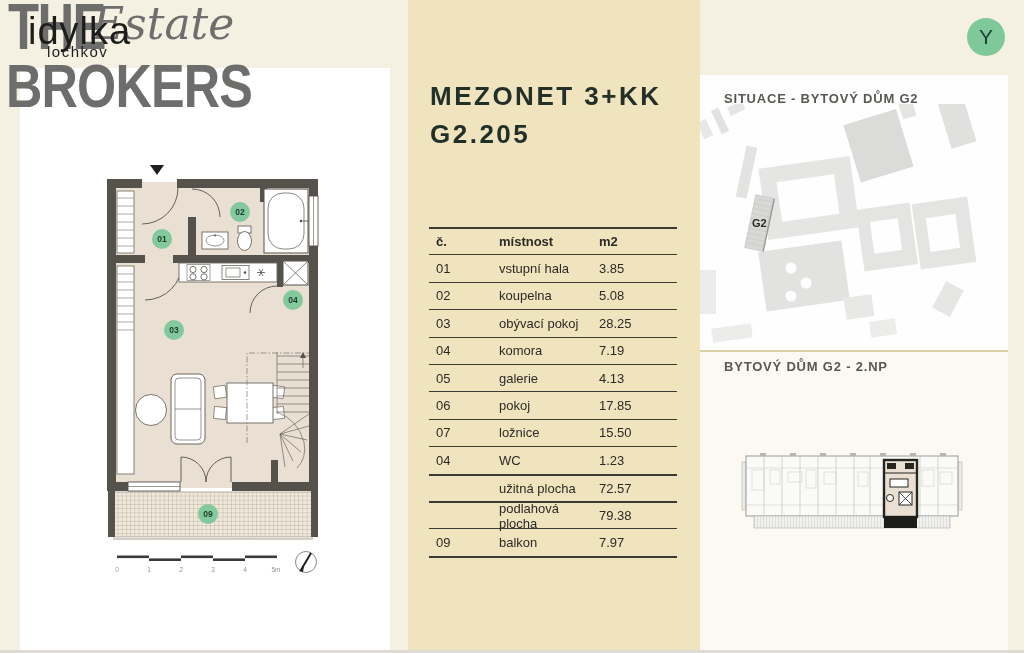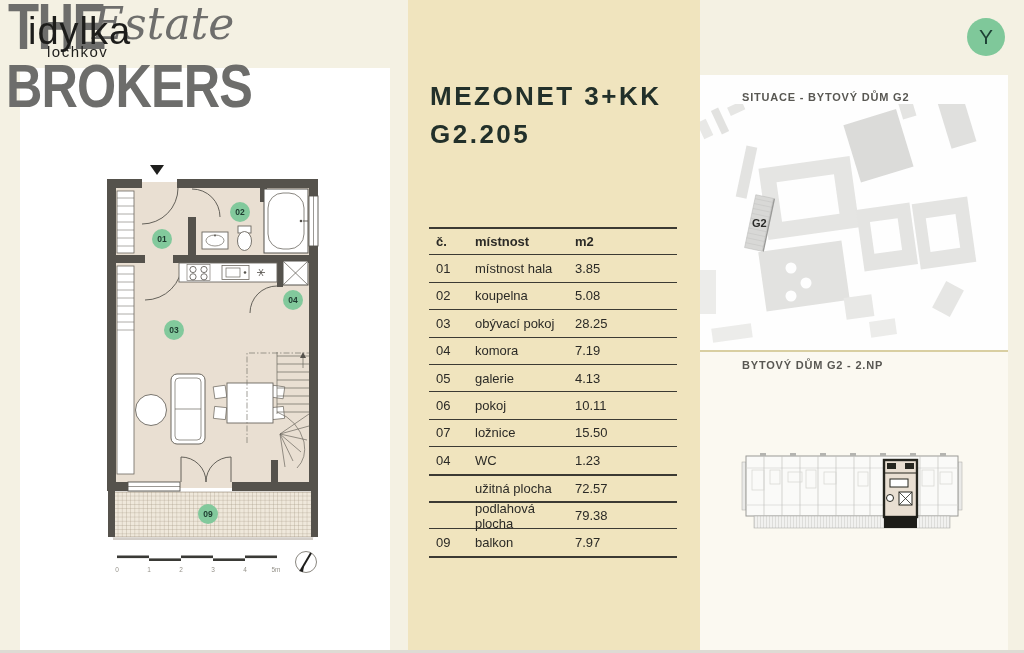--- a/index.html
+++ b/index.html
@@ -36,25 +36,25 @@
   #unit-title{left:430px;top:78px;width:260px;color:#22302a;font-weight:700;font-size:26px;
     letter-spacing:2.5px;line-height:1.45;}
 
   
   #area-table{left:429px;top:227px;width:248px;border-bottom:2.2px solid #3c3a33;}
   .trow{display:flex;align-items:center;height:27.4px;border-top:1.4px solid #3c3a33;
     font-size:13px;color:#2b2a26;box-sizing:border-box;}
   .trow.head{font-weight:700;border-top-width:2.2px;}
   .trow.bold{font-weight:400;border-top-width:2px;}
   .c-num{width:46px;padding-left:7px;box-sizing:border-box;}
-  .c-room{width:100px;flex:none;}
+  .c-room{width:100px;flex:none;margin-left:24px;}
   .c-area{flex:1;}
 
   
-  .sec-head{color:#585752;font-size:11px;font-weight:700;letter-spacing:0.8px;margin-left:18px;}
+  .sec-head{color:#585752;font-size:13px;font-weight:700;letter-spacing:0.8px;}
   #situace-head{left:724px;top:91px;}
   #np-head{left:724px;top:359px;}
 
   svg{display:block;}
   svg text{font-family:"Liberation Sans",sans-serif;}
 </style>
 </head>
 <body>
 
 <div class="abs" id="left-panel"></div>
@@ -80,21 +80,21 @@
 
 <div class="abs" id="area-table">
   <div class="trow head">
     <span class="c-num">č.</span>
     <span class="c-room">místnost</span>
     <span class="c-area">m2</span>
   </div>
   <div>
       <div class="trow">
         <span class="c-num">01</span>
-        <span class="c-room">místnost hala</span>
+        <span class="c-room">vstupní hala</span>
         <span class="c-area">3.85</span>
       </div>
       <div class="trow">
         <span class="c-num">02</span>
         <span class="c-room">koupelna</span>
         <span class="c-area">5.08</span>
       </div>
       <div class="trow">
         <span class="c-num">03</span>
         <span class="c-room">obývací pokoj</span>
@@ -106,21 +106,21 @@
         <span class="c-area">7.19</span>
       </div>
       <div class="trow">
         <span class="c-num">05</span>
         <span class="c-room">galerie</span>
         <span class="c-area">4.13</span>
       </div>
       <div class="trow">
         <span class="c-num">06</span>
         <span class="c-room">pokoj</span>
-        <span class="c-area">10.11</span>
+        <span class="c-area">17.85</span>
       </div>
       <div class="trow">
         <span class="c-num">07</span>
         <span class="c-room">ložnice</span>
         <span class="c-area">15.50</span>
       </div>
       <div class="trow">
         <span class="c-num">04</span>
         <span class="c-room">WC</span>
         <span class="c-area">1.23</span>

